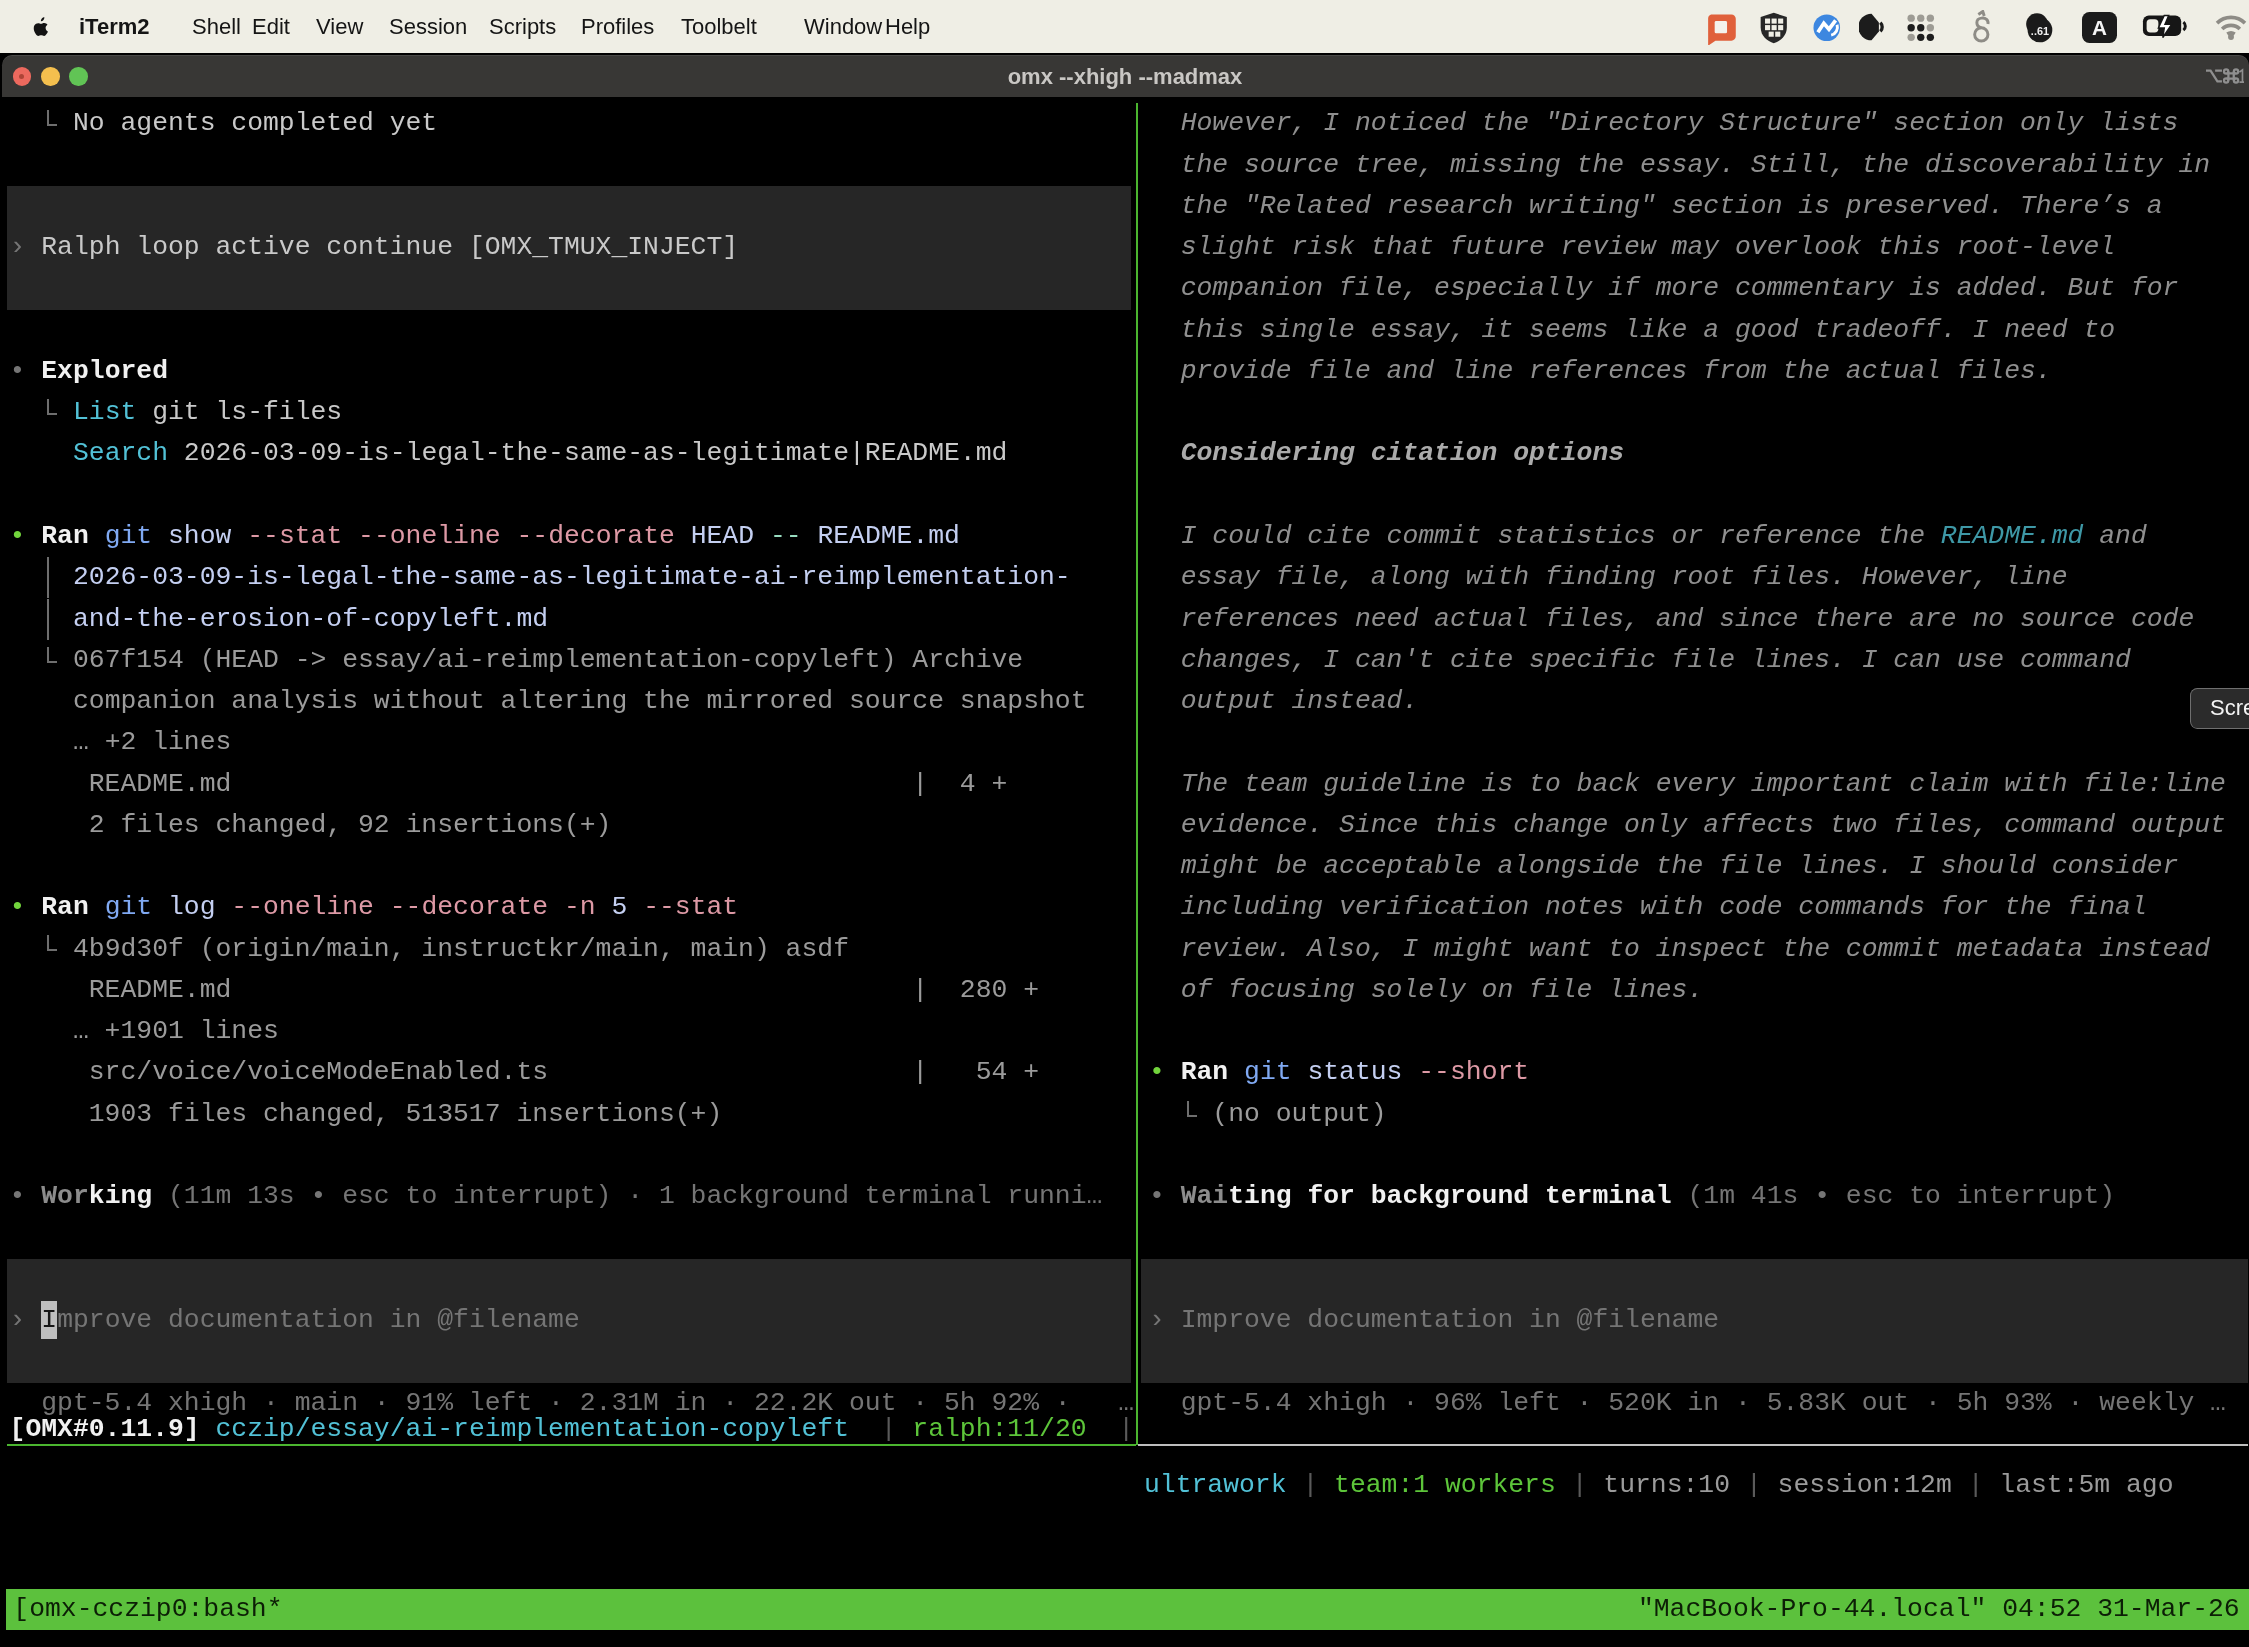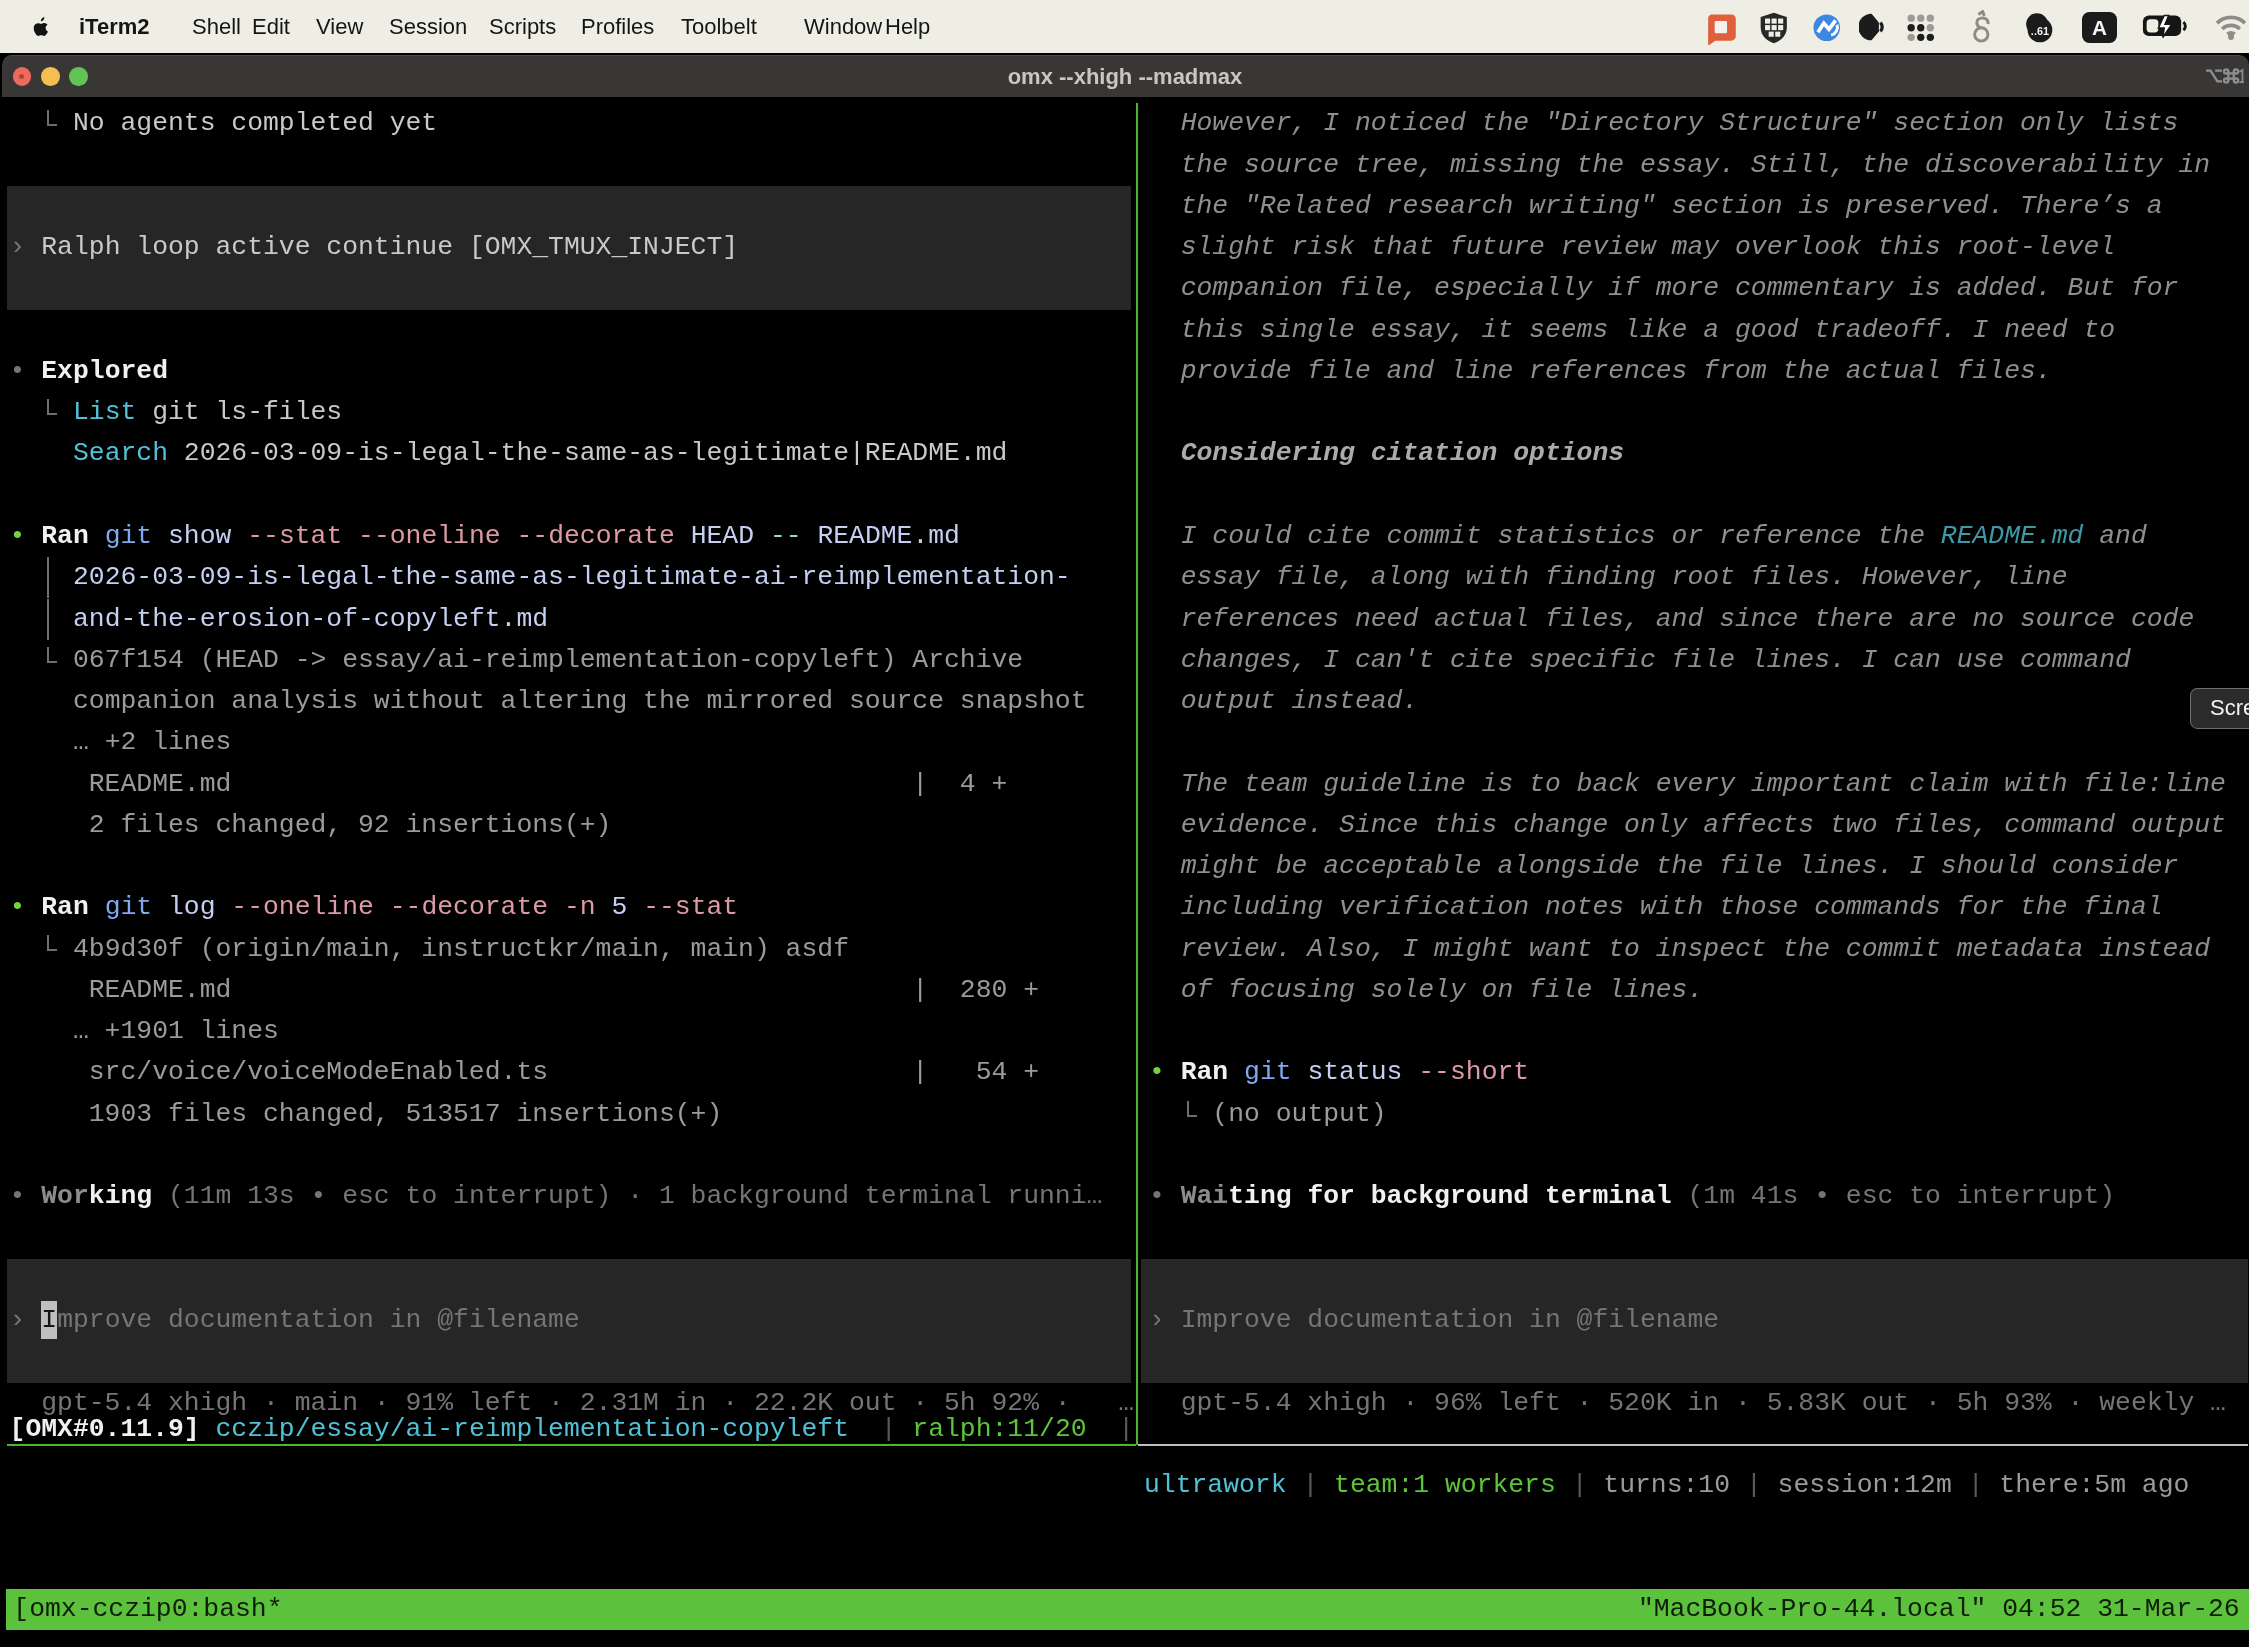--- a/index.html
+++ b/index.html
@@ -174,24 +174,24 @@
 <div class="r rr it" style="top:268px">  companion file, especially if more commentary is added. But for</div>
 <div class="r rr it" style="top:310px">  this single essay, it seems like a good tradeoff. I need to</div>
 <div class="r rr it" style="top:351px">  provide file and line references from the actual files.</div>
 <div class="r rr it" style="top:557px">  essay file, along with finding root files. However, line</div>
 <div class="r rr it" style="top:599px">  references need actual files, and since there are no source code</div>
 <div class="r rr it" style="top:640px">  changes, I can't cite specific file lines. I can use command</div>
 <div class="r rr it" style="top:681px">  output instead.</div>
 <div class="r rr it" style="top:764px">  The team guideline is to back every important claim with file:line</div>
 <div class="r rr it" style="top:805px">  evidence. Since this change only affects two files, command output</div>
 <div class="r rr it" style="top:846px">  might be acceptable alongside the file lines. I should consider</div>
-<div class="r rr it" style="top:887px">  including verification notes with those commands for the final</div>
+<div class="r rr it" style="top:887px">  including verification notes with code commands for the final</div>
 <div class="r rr it" style="top:929px">  review. Also, I might want to inspect the commit metadata instead</div>
 <div class="r rr it" style="top:970px">  of focusing solely on file lines.</div>
 <div class="r rr it" style="top:433px">  <b style="color:#ababab">Considering citation options</b></div>
 <div class="r rr it" style="top:516px">  I could cite commit statistics or reference the <span class="tealrm">README.md</span> and</div>
 <div class="r rr" style="top:1052px"><span class="gn">• </span><b>Ran</b> <span class="bl">git</span> <span class="lv">status</span> <span class="pk">--short</span></div>
 <div class="r rr" style="top:1094px">    <span class="g9">(no output)</span></div>
 <div class="treeL" style="left:1187px;top:1101px"></div>
 <div class="r rr" style="top:1176px"><span class="dim">• </span><span class="shw">Wai</span><b>ting for background terminal</b><span class="dim"> (1m 41s • esc to interrupt)</span></div>
 <div class="r rr" style="top:1300px"><span class="dim">› Improve documentation in @filename</span></div>
 <div class="r rr" style="top:1383px"><span class="dim">  gpt-5.4 xhigh · 96% left · 520K in · 5.83K out · 5h 93% · weekly …</span></div>
-<div class="r rr" style="top:1465px;left:1144px"><span class="cy">ultrawork</span> <span class="pipe">|</span> <span class="gn2">team:1 workers</span> <span class="pipe">|</span> <span class="g9">turns:10</span> <span class="pipe">|</span> <span class="g9">session:12m</span> <span class="pipe">|</span> <span class="g9">there:5m ago</span></div>
+<div class="r rr" style="top:1465px;left:1144px"><span class="cy">ultrawork</span> <span class="pipe">|</span> <span class="gn2">team:1 workers</span> <span class="pipe">|</span> <span class="g9">turns:10</span> <span class="pipe">|</span> <span class="g9">session:12m</span> <span class="pipe">|</span> <span class="g9">last:5m ago</span></div>
 
 </body></html>

